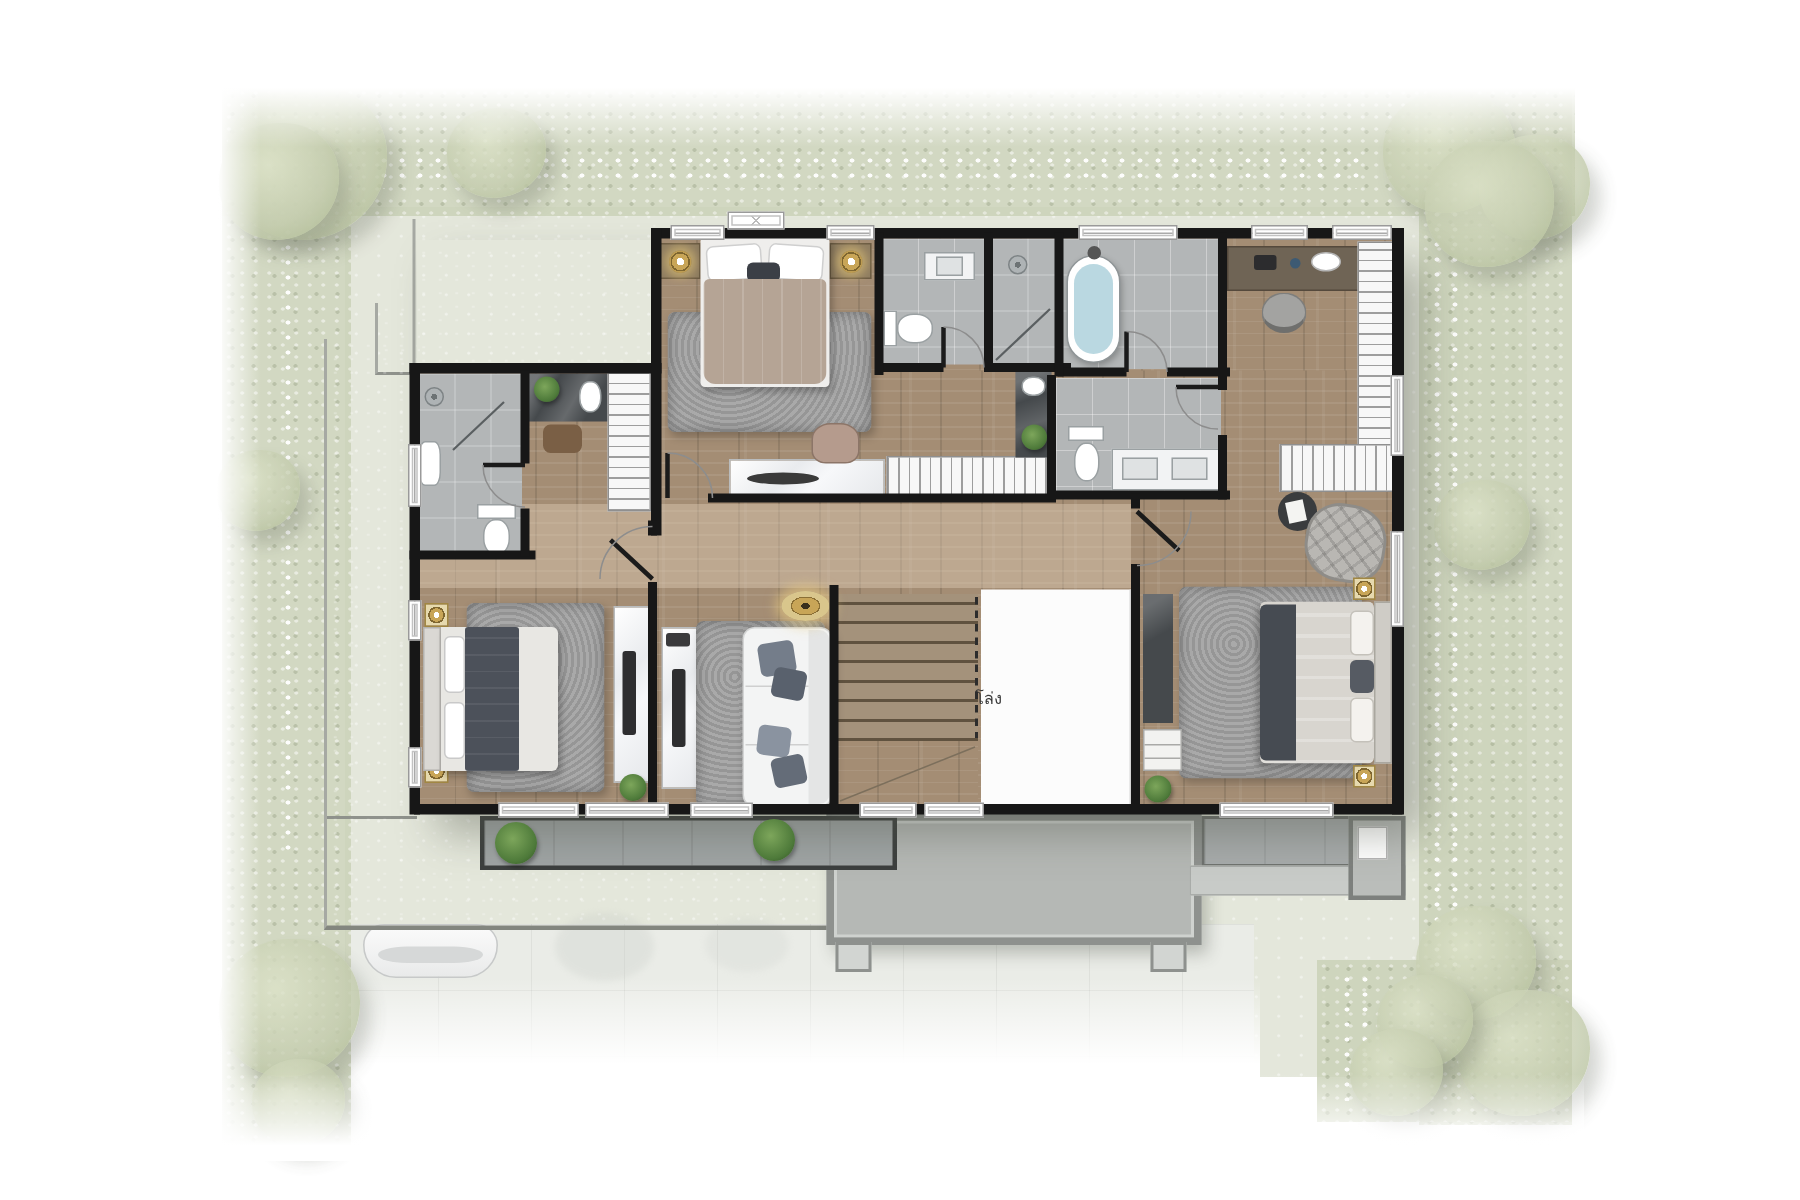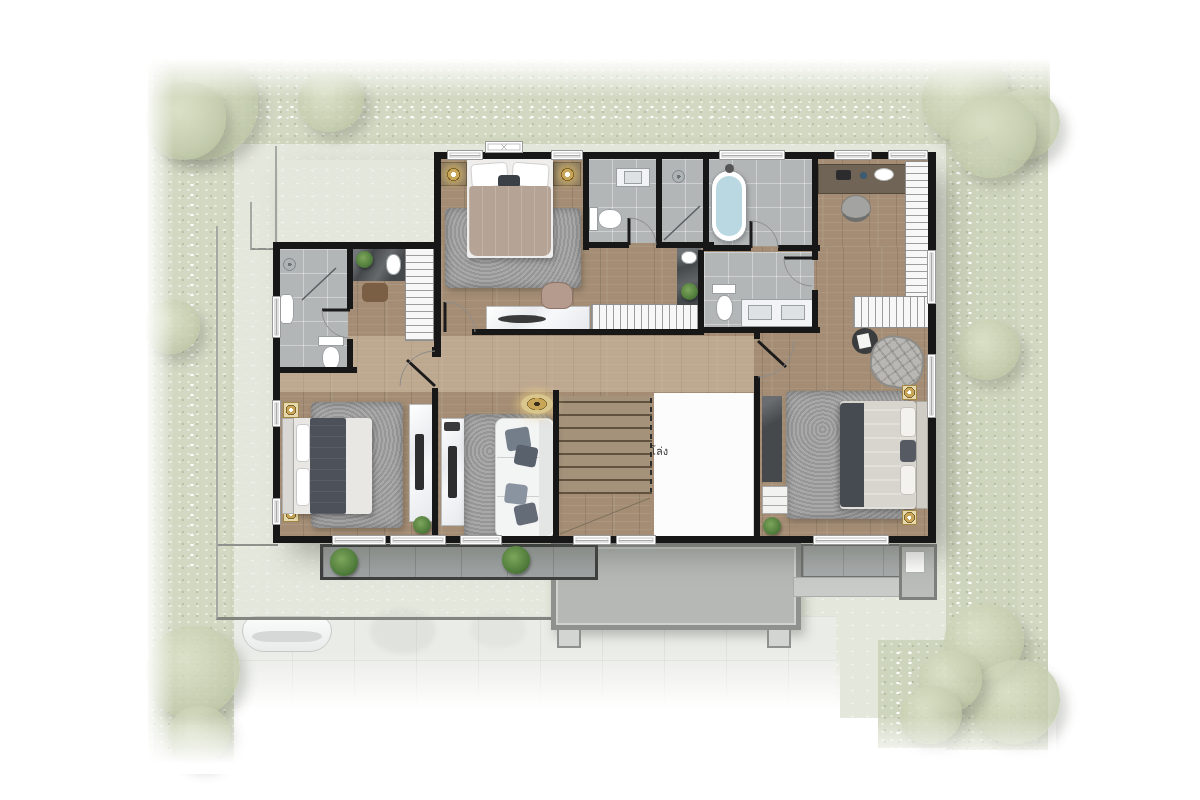--- a/index.html
+++ b/index.html
@@ -147,21 +147,21 @@
 
   <div class="tile" style="left:279px;top:249px;width:69px;height:121px;"></div>
   <div class="tile" style="left:588px;top:159px;width:69px;height:84px;"></div>
   <div class="tile" style="left:661px;top:159px;width:43px;height:84px;"></div>
   <div class="tile" style="left:708px;top:159px;width:106px;height:87px;"></div>
   <div class="tile" style="left:704px;top:252px;width:110px;height:76px;"></div>
 
   <div class="stairs" style="left:558px;top:396px;width:94px;height:98px;"></div>
   <div class="wood" style="left:558px;top:494px;width:94px;height:44px;"></div>
   <div class="void xbox" style="left:654px;top:393px;width:100px;height:146px;"></div>
-  <div class="lbl" style="left:650px;top:442px;">โล่ง</div>
+  <div class="lbl" style="left:650px;top:456px;">โล่ง</div>
 
   <div class="rug" style="left:445px;top:208px;width:136px;height:80px;"></div>
   <div style="left:439px;top:162px;width:28px;height:24px;background:#8f7d61;border:1px solid #6d5d44;"></div>
   <div style="left:553px;top:162px;width:28px;height:24px;background:#8f7d61;border:1px solid #6d5d44;"></div>
   <div class="gold" style="left:446px;top:167px;width:15px;height:15px;"></div>
   <div class="gold" style="left:560px;top:167px;width:15px;height:15px;"></div>
   <div style="left:467px;top:158px;width:86px;height:100px;background:#efeeec;border-radius:3px;box-shadow:2px 3px 5px rgba(0,0,0,.25);"></div>
   <div style="left:471px;top:163px;width:37px;height:24px;background:#fff;border:1px solid #cfcfcf;border-radius:5px;transform:rotate(-4deg);"></div>
   <div style="left:512px;top:163px;width:37px;height:24px;background:#fff;border:1px solid #cfcfcf;border-radius:5px;transform:rotate(4deg);"></div>
   <div style="left:498px;top:175px;width:22px;height:13px;background:#3b3f46;border-radius:4px;"></div>

